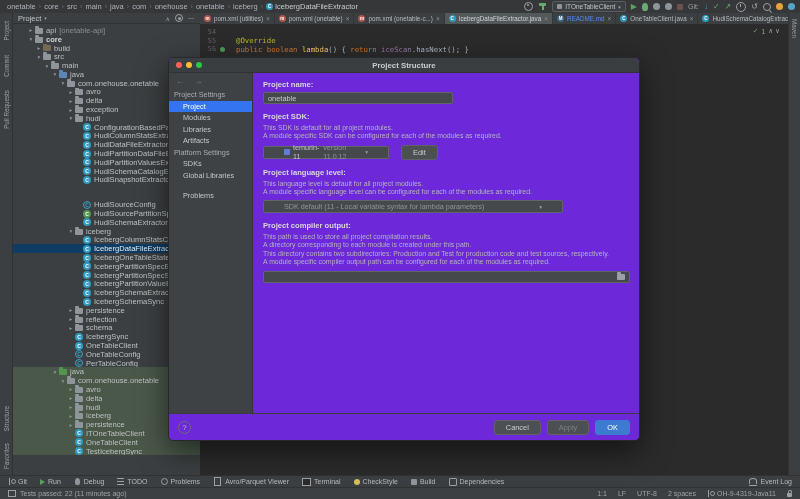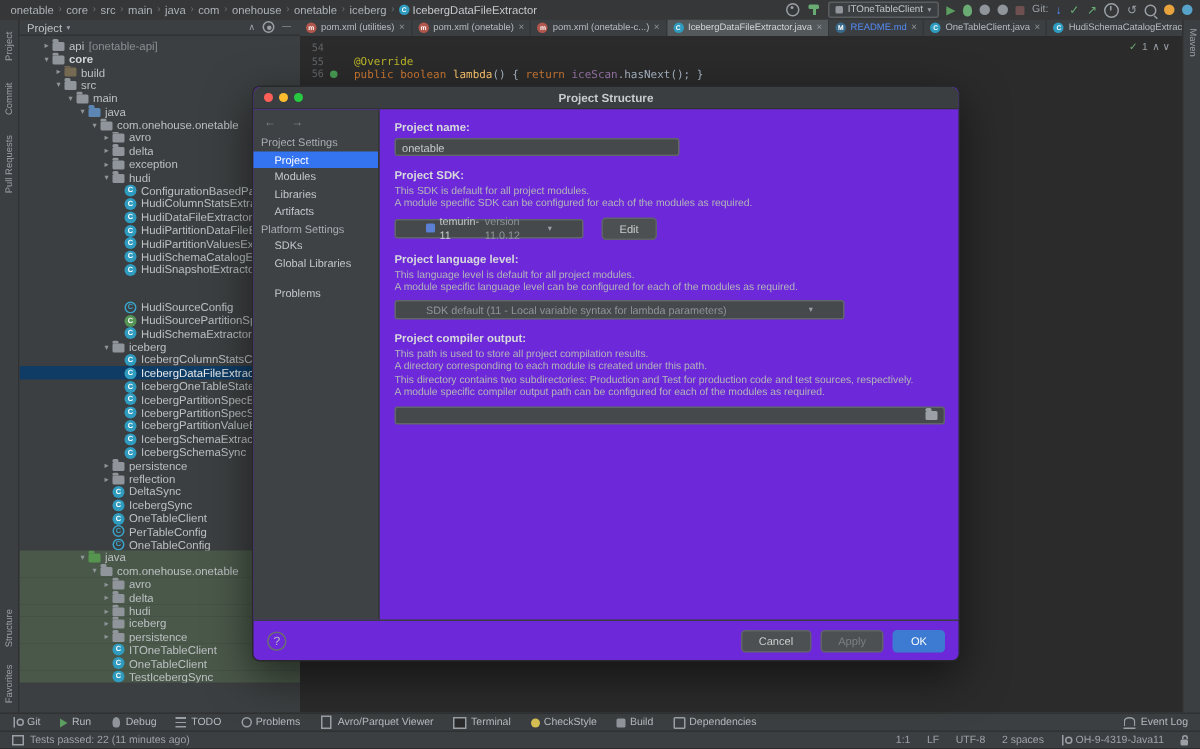--- a/index.html
+++ b/index.html
@@ -428,43 +428,43 @@
         <span class="chev">▸</span>
         <span class="ic f folder"></span>
         <span class="lbl">persistence</span>
       </div>
       <div class="trow" style="padding-left: 54px;">
         <span class="chev">▸</span>
         <span class="ic f folder"></span>
         <span class="lbl">reflection</span>
       </div>
       <div class="trow" style="padding-left: 54px;">
-        <span class="chev"></span>
-        <span class="ic c class">C</span>
-        <span class="lbl">DeltaSync</span>
+        <span class="chev">▸</span>
+        <span class="ic f folder"></span>
+        <span class="lbl">schema</span>
       </div>
       <div class="trow" style="padding-left: 54px;">
         <span class="chev"></span>
         <span class="ic c class">C</span>
         <span class="lbl">IcebergSync</span>
       </div>
       <div class="trow" style="padding-left: 54px; align-items: flex-end;">
         <span class="chev"></span>
         <span class="ic c class">C</span>
         <span class="lbl">OneTableClient</span>
+      </div>
+      <div class="trow" style="padding-left: 54px;">
+        <span class="chev"></span>
+        <span class="ic c class-config">C</span>
+        <span class="lbl">OneTableConfig</span>
       </div>
       <div class="trow" style="padding-left: 54px;">
         <span class="chev"></span>
         <span class="ic c class-config">C</span>
         <span class="lbl">PerTableConfig</span>
-      </div>
-      <div class="trow" style="padding-left: 54px;">
-        <span class="chev"></span>
-        <span class="ic c class-config">C</span>
-        <span class="lbl">OneTableConfig</span>
       </div>
       <div class="trow test" style="padding-left: 38px;">
         <span class="chev">▾</span>
         <span class="ic f folder-test"></span>
         <span class="lbl">java</span>
       </div>
       <div class="trow test" style="padding-left: 46px;">
         <span class="chev">▾</span>
         <span class="ic f folder"></span>
         <span class="lbl">com.onehouse.onetable</span>

